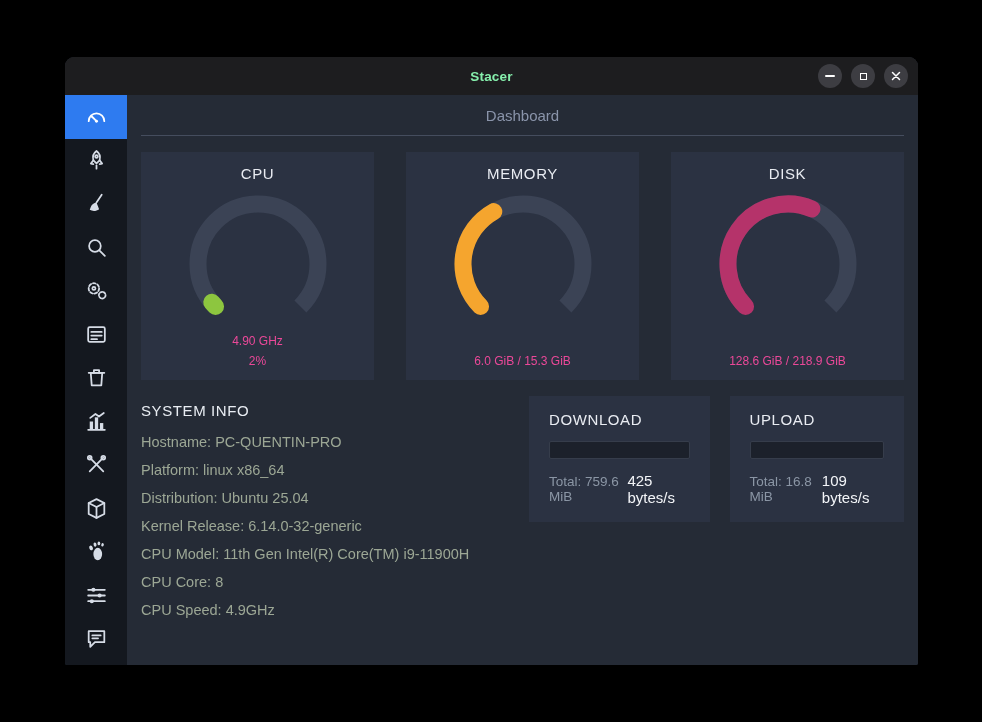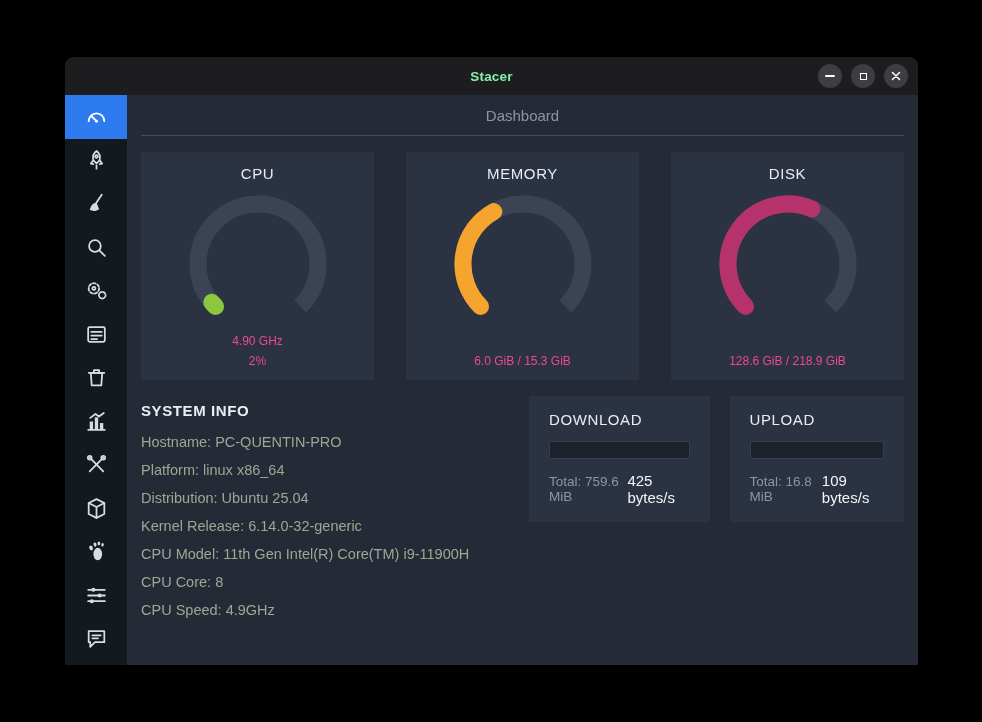--- a/index.html
+++ b/index.html
@@ -51,21 +51,21 @@
   svg.gauge{width:176px;height:150px;margin-top:4px;}
   .gauge-track{fill:none;stroke:#3b4355;stroke-width:17;}
   .gauge-value{fill:none;stroke-width:17;stroke-linecap:round;}
   .gauge-values{
     position:absolute;left:0;right:0;bottom:9px;color:#ec4899;font-size:12px;line-height:20px;
   }
   
   .bottom{display:flex;gap:20px;margin-top:16px;align-items:flex-start;}
   .sysinfo{flex:1;min-width:0;padding-top:6px;}
   .sysinfo h2{
-    margin:0 0 14px 0;color:#e9edf3;font-size:15px;font-weight:bold;letter-spacing:.6px;
+    margin:0 0 14px 0;color:#e9edf3;font-size:15px;font-weight:normal;letter-spacing:.6px;
   }
   .sysinfo p{margin:0 0 9px 0;color:#9ca795;font-size:14.5px;line-height:19px;}
   .net-col{width:375px;flex:none;display:flex;flex-direction:row;gap:20px;}
   .net-card{background:#2b3242;padding:15px 20px 16px;box-sizing:border-box;}
   .net-title{color:#e9ecf2;font-size:15px;letter-spacing:.6px;}
   .bar{
     margin-top:13px;height:16px;background:#1c212b;border:1px solid #363d4b;
     border-radius:2px;overflow:hidden;
   }
   .bar-fill{height:100%;width:0;background:var(--accent);}

